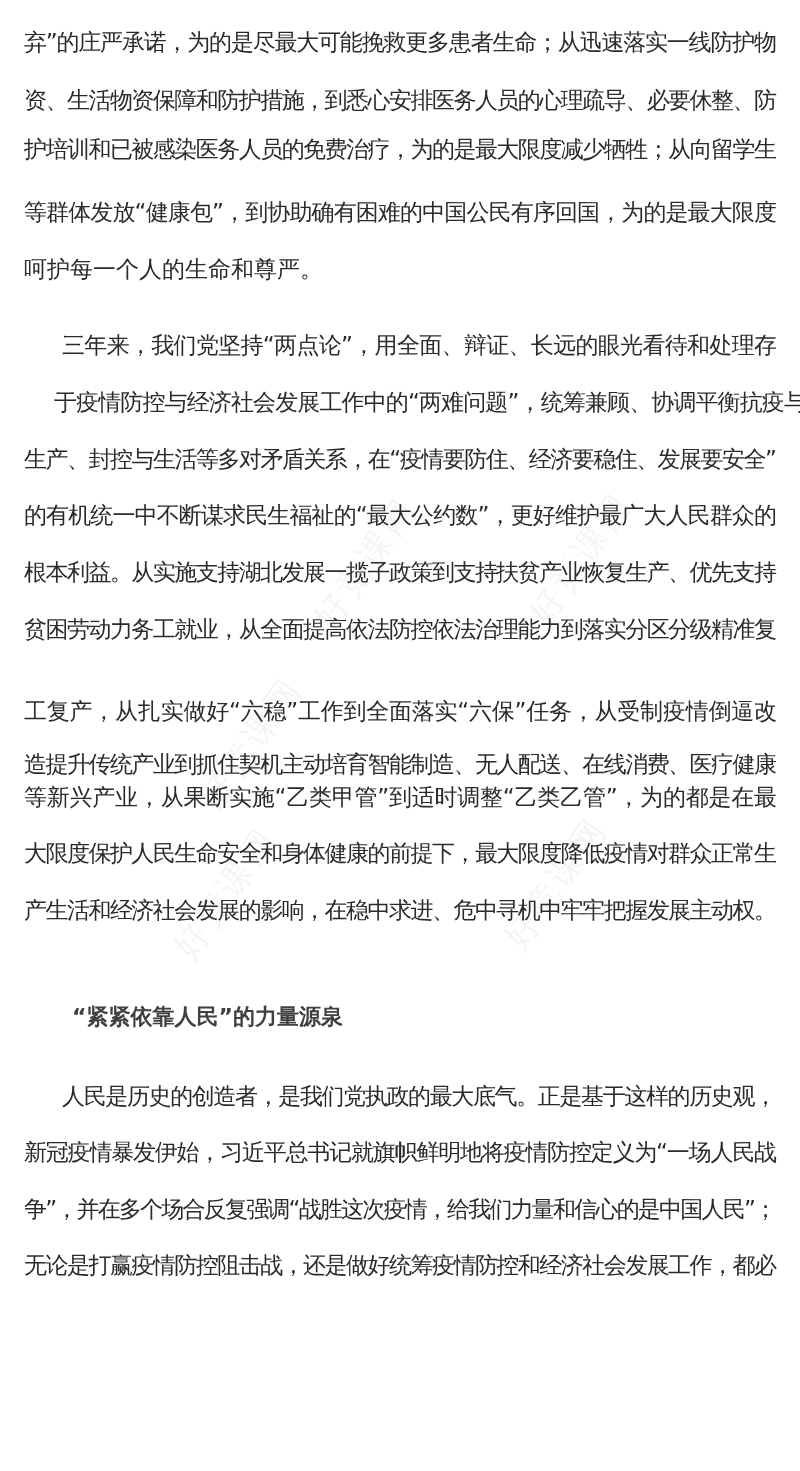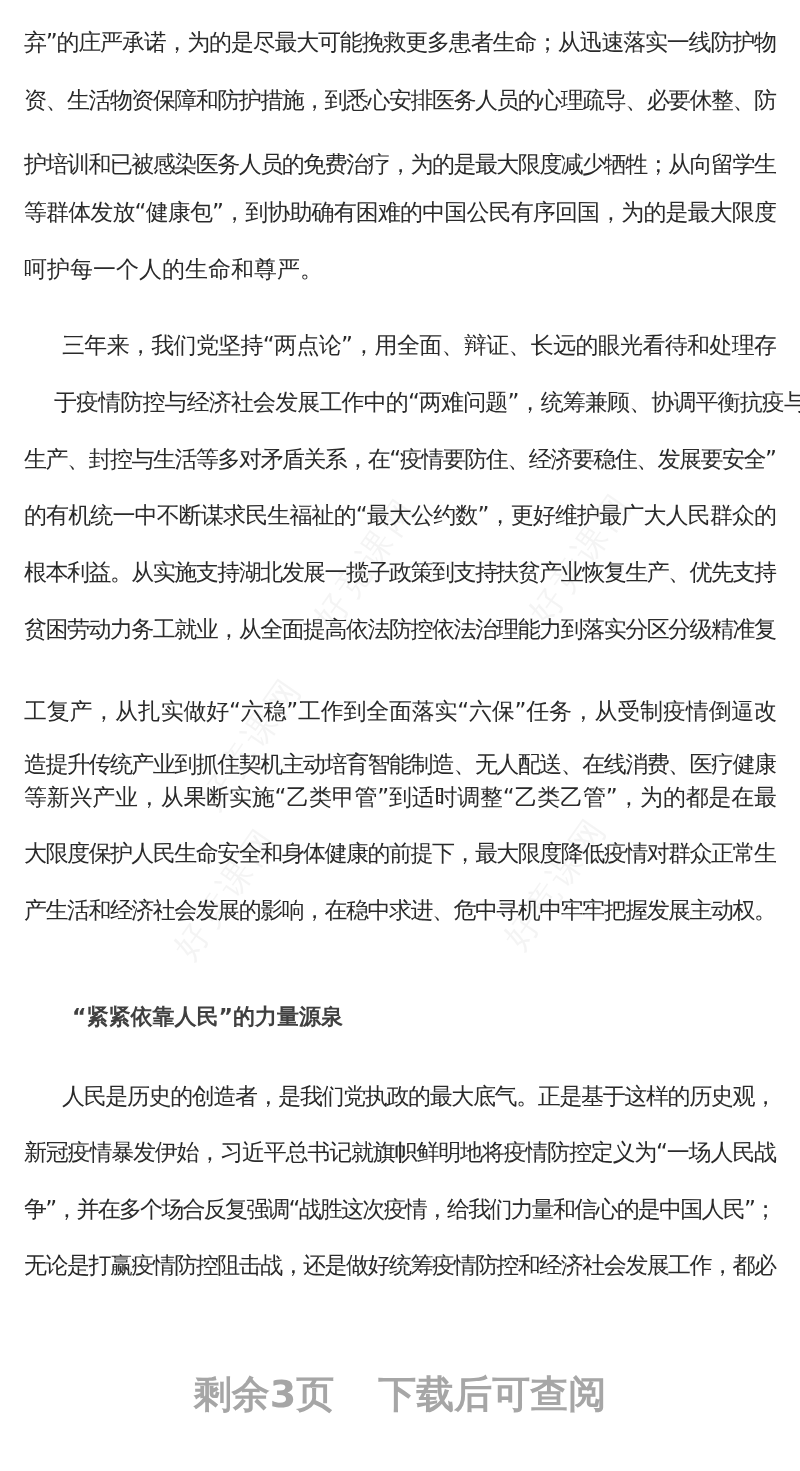--- a/index.html
+++ b/index.html
@@ -85,21 +85,21 @@
 
   <div class="watermark" style="left:290px; top:540px;">好竞课网</div>
   <div class="watermark" style="left:505px; top:535px;">好竞课网</div>
   <div class="watermark" style="left:175px; top:720px;">好竞课网</div>
   <div class="watermark" style="left:150px; top:870px;">好竞课网</div>
   <div class="watermark" style="left:480px; top:860px;">好竞课网</div>
 
   <div>
     <div class="line" style="top: 27px; letter-spacing: -1.20358px; text-align-last: left; text-align: left;">弃”的庄严承诺，为的是尽最大可能挽救更多患者生命；从迅速落实一线防护物</div>
     <div class="line" style="top: 85px; letter-spacing: -1.52941px; text-align-last: left; text-align: left;">资、生活物资保障和防护措施，到悉心安排医务人员的心理疏导、必要休整、防</div>
-    <div class="line" style="top: 149px; letter-spacing: -1.52941px; text-align-last: left; text-align: right;">护培训和已被感染医务人员的免费治疗，为的是最大限度减少牺牲；从向留学生</div>
+    <div class="line" style="top: 134px; letter-spacing: -1.52941px; text-align-last: left; text-align: right;">护培训和已被感染医务人员的免费治疗，为的是最大限度减少牺牲；从向留学生</div>
     <div class="line" style="top: 197px; letter-spacing: -0.877757px; text-align-last: left; text-align: left;">等群体发放“健康包”，到协助确有困难的中国公民有序回国，为的是最大限度</div>
     <div class="line last" style="top:254px;">呵护每一个人的生命和尊严。</div>
   </div>
 
   <div>
     <div class="line indent" style="top: 330px; letter-spacing: -0.682617px; text-align-last: left; text-align: left;">三年来，我们党坚持“两点论”，用全面、辩证、长远的眼光看待和处理存</div>
     <div class="line" style="top: 387px; letter-spacing: -0.877757px; text-align-last: left; text-align: center; margin-left: 30px;">于疫情防控与经济社会发展工作中的“两难问题”，统筹兼顾、协调平衡抗疫与</div>
     <div class="line" style="top: 444px; letter-spacing: -1.50982px; text-align-last: left; text-align: left;">生产、封控与生活等多对矛盾关系，在“疫情要防住、经济要稳住、发展要安全”</div>
     <div class="line" style="top: 500px; letter-spacing: -0.877757px; text-align-last: left; text-align: left;">的有机统一中不断谋求民生福祉的“最大公约数”，更好维护最广大人民群众的</div>
     <div class="line" style="top: 557px; letter-spacing: -1.52941px; text-align-last: left; text-align: left;">根本利益。从实施支持湖北发展一揽子政策到支持扶贫产业恢复生产、优先支持</div>
@@ -113,17 +113,14 @@
 
   <div class="heading" style="top:1002px;">“紧紧依靠人民”的力量源泉</div>
 
   <div>
     <div class="line indent" style="top: 1081px; letter-spacing: -1.375px; text-align-last: left; text-align: left;">人民是历史的创造者，是我们党执政的最大底气。正是基于这样的历史观，</div>
     <div class="line" style="top: 1137px; letter-spacing: -1.20358px; text-align-last: left; text-align: left;">新冠疫情暴发伊始，习近平总书记就旗帜鲜明地将疫情防控定义为“一场人民战</div>
     <div class="line" style="top: 1194px; letter-spacing: -1.79861px; text-align-last: left; text-align: left;">争”，并在多个场合反复强调“战胜这次疫情，给我们力量和信心的是中国人民”；</div>
     <div class="line" style="top: 1250px; letter-spacing: -1.52941px; text-align-last: left; text-align: left;">无论是打赢疫情防控阻击战，还是做好统筹疫情防控和经济社会发展工作，都必</div>
   </div>
 
-  <div class="banner">
-    <span>剩余3页</span><span class="gap"></span><span>下载后可查阅</span>
-  </div>
 
 </div>
 
 </body></html>

